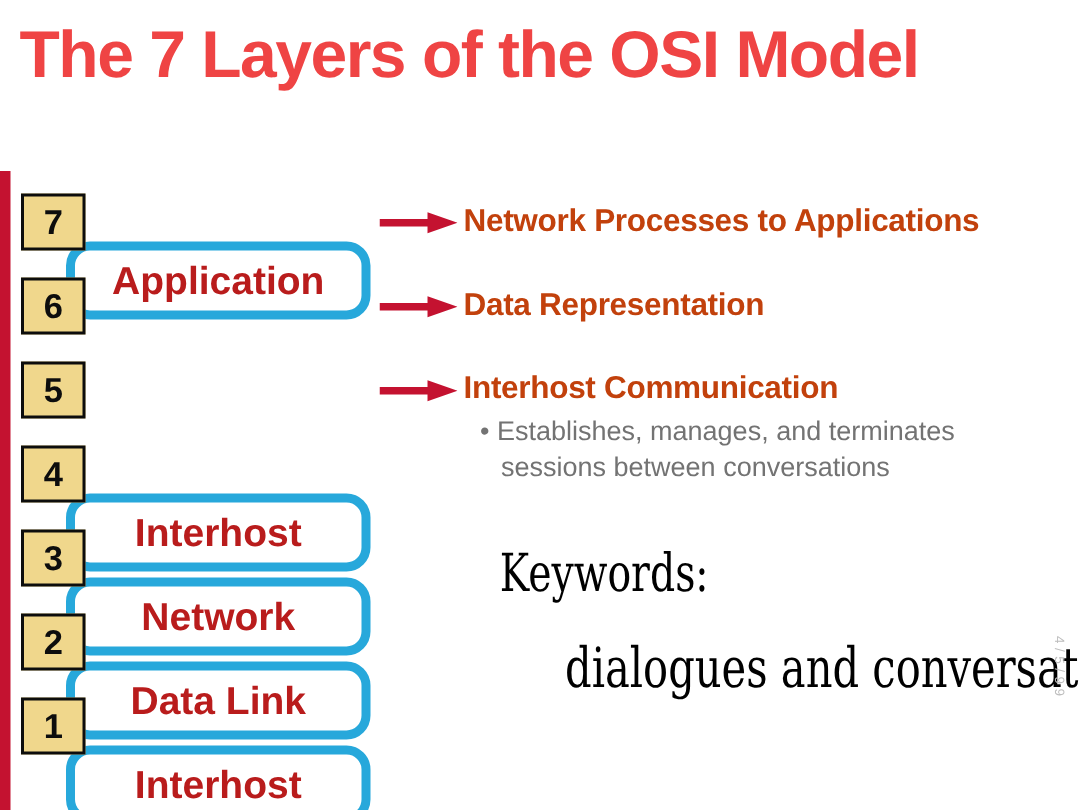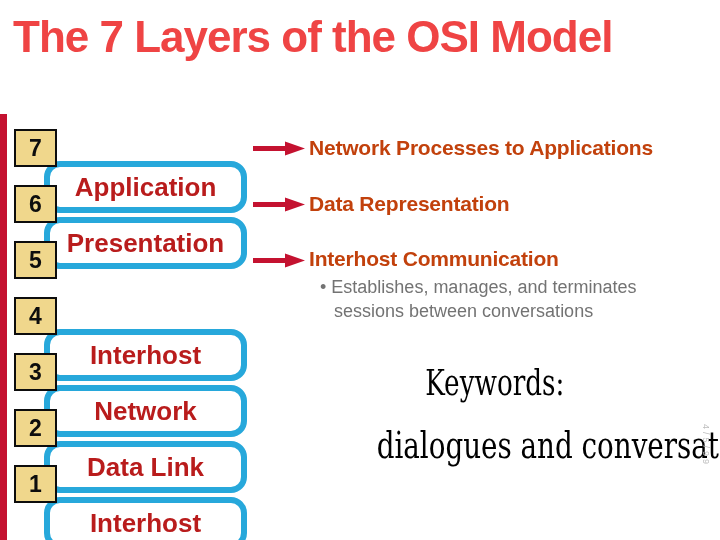--- a/index.html
+++ b/index.html
@@ -19,21 +19,21 @@
   .lrect.hl{background:#F0D78C;}
   .numbox{position:absolute;left:14px;top:7px;width:39px;height:34px;background:#F0D78C;
           border:2px solid #0d0d0d;text-align:center;font-weight:bold;font-size:23px;
           line-height:34px;color:#0d0d0d;z-index:2;}
 
   .arrow{position:absolute;width:52px;height:17px;}
   .atext{position:absolute;font-weight:bold;font-size:21px;color:#c2410c;
          white-space:nowrap;letter-spacing:-0.2px;}
   .btext{position:absolute;font-size:18px;color:#737373;white-space:nowrap;}
 
-  .kw{position:absolute;left:310px;width:370px;text-align:center;color:#000;
+  .kw{position:absolute;left:310px;width:370px;color:#000;
       font-family:"DejaVu Serif", serif;white-space:nowrap;}
   .kw .cond{display:inline-block;transform:scaleX(0.75);transform-origin:50% 50%;}
   .kw1{top:363px;font-size:35px;}
   .kw2{top:424px;font-size:37px;}
 
   .edge-note{position:absolute;left:701px;top:424px;writing-mode:vertical-rl;
              font-size:9px;color:#bdbdbd;letter-spacing:3px;font-family:"Liberation Sans",sans-serif;}
 </style>
 </head>
 <body>
@@ -44,21 +44,20 @@
 
   <div class="redbar"></div>
 
   <div class="layers">
     <div class="row" style="top:0px">
       <div class="numbox">7</div>
       <div class="lrect">Application</div>
     </div>
     <div class="row" style="top:56px">
       <div class="numbox">6</div>
-      <div class="lrect">Presentation</div>
     </div>
     <div class="row" style="top:112px">
       <div class="numbox">5</div>
     </div>
     <div class="row" style="top:168px">
       <div class="numbox">4</div>
       <div class="lrect">Interhost</div>
     </div>
     <div class="row" style="top:224px">
       <div class="numbox">3</div>

